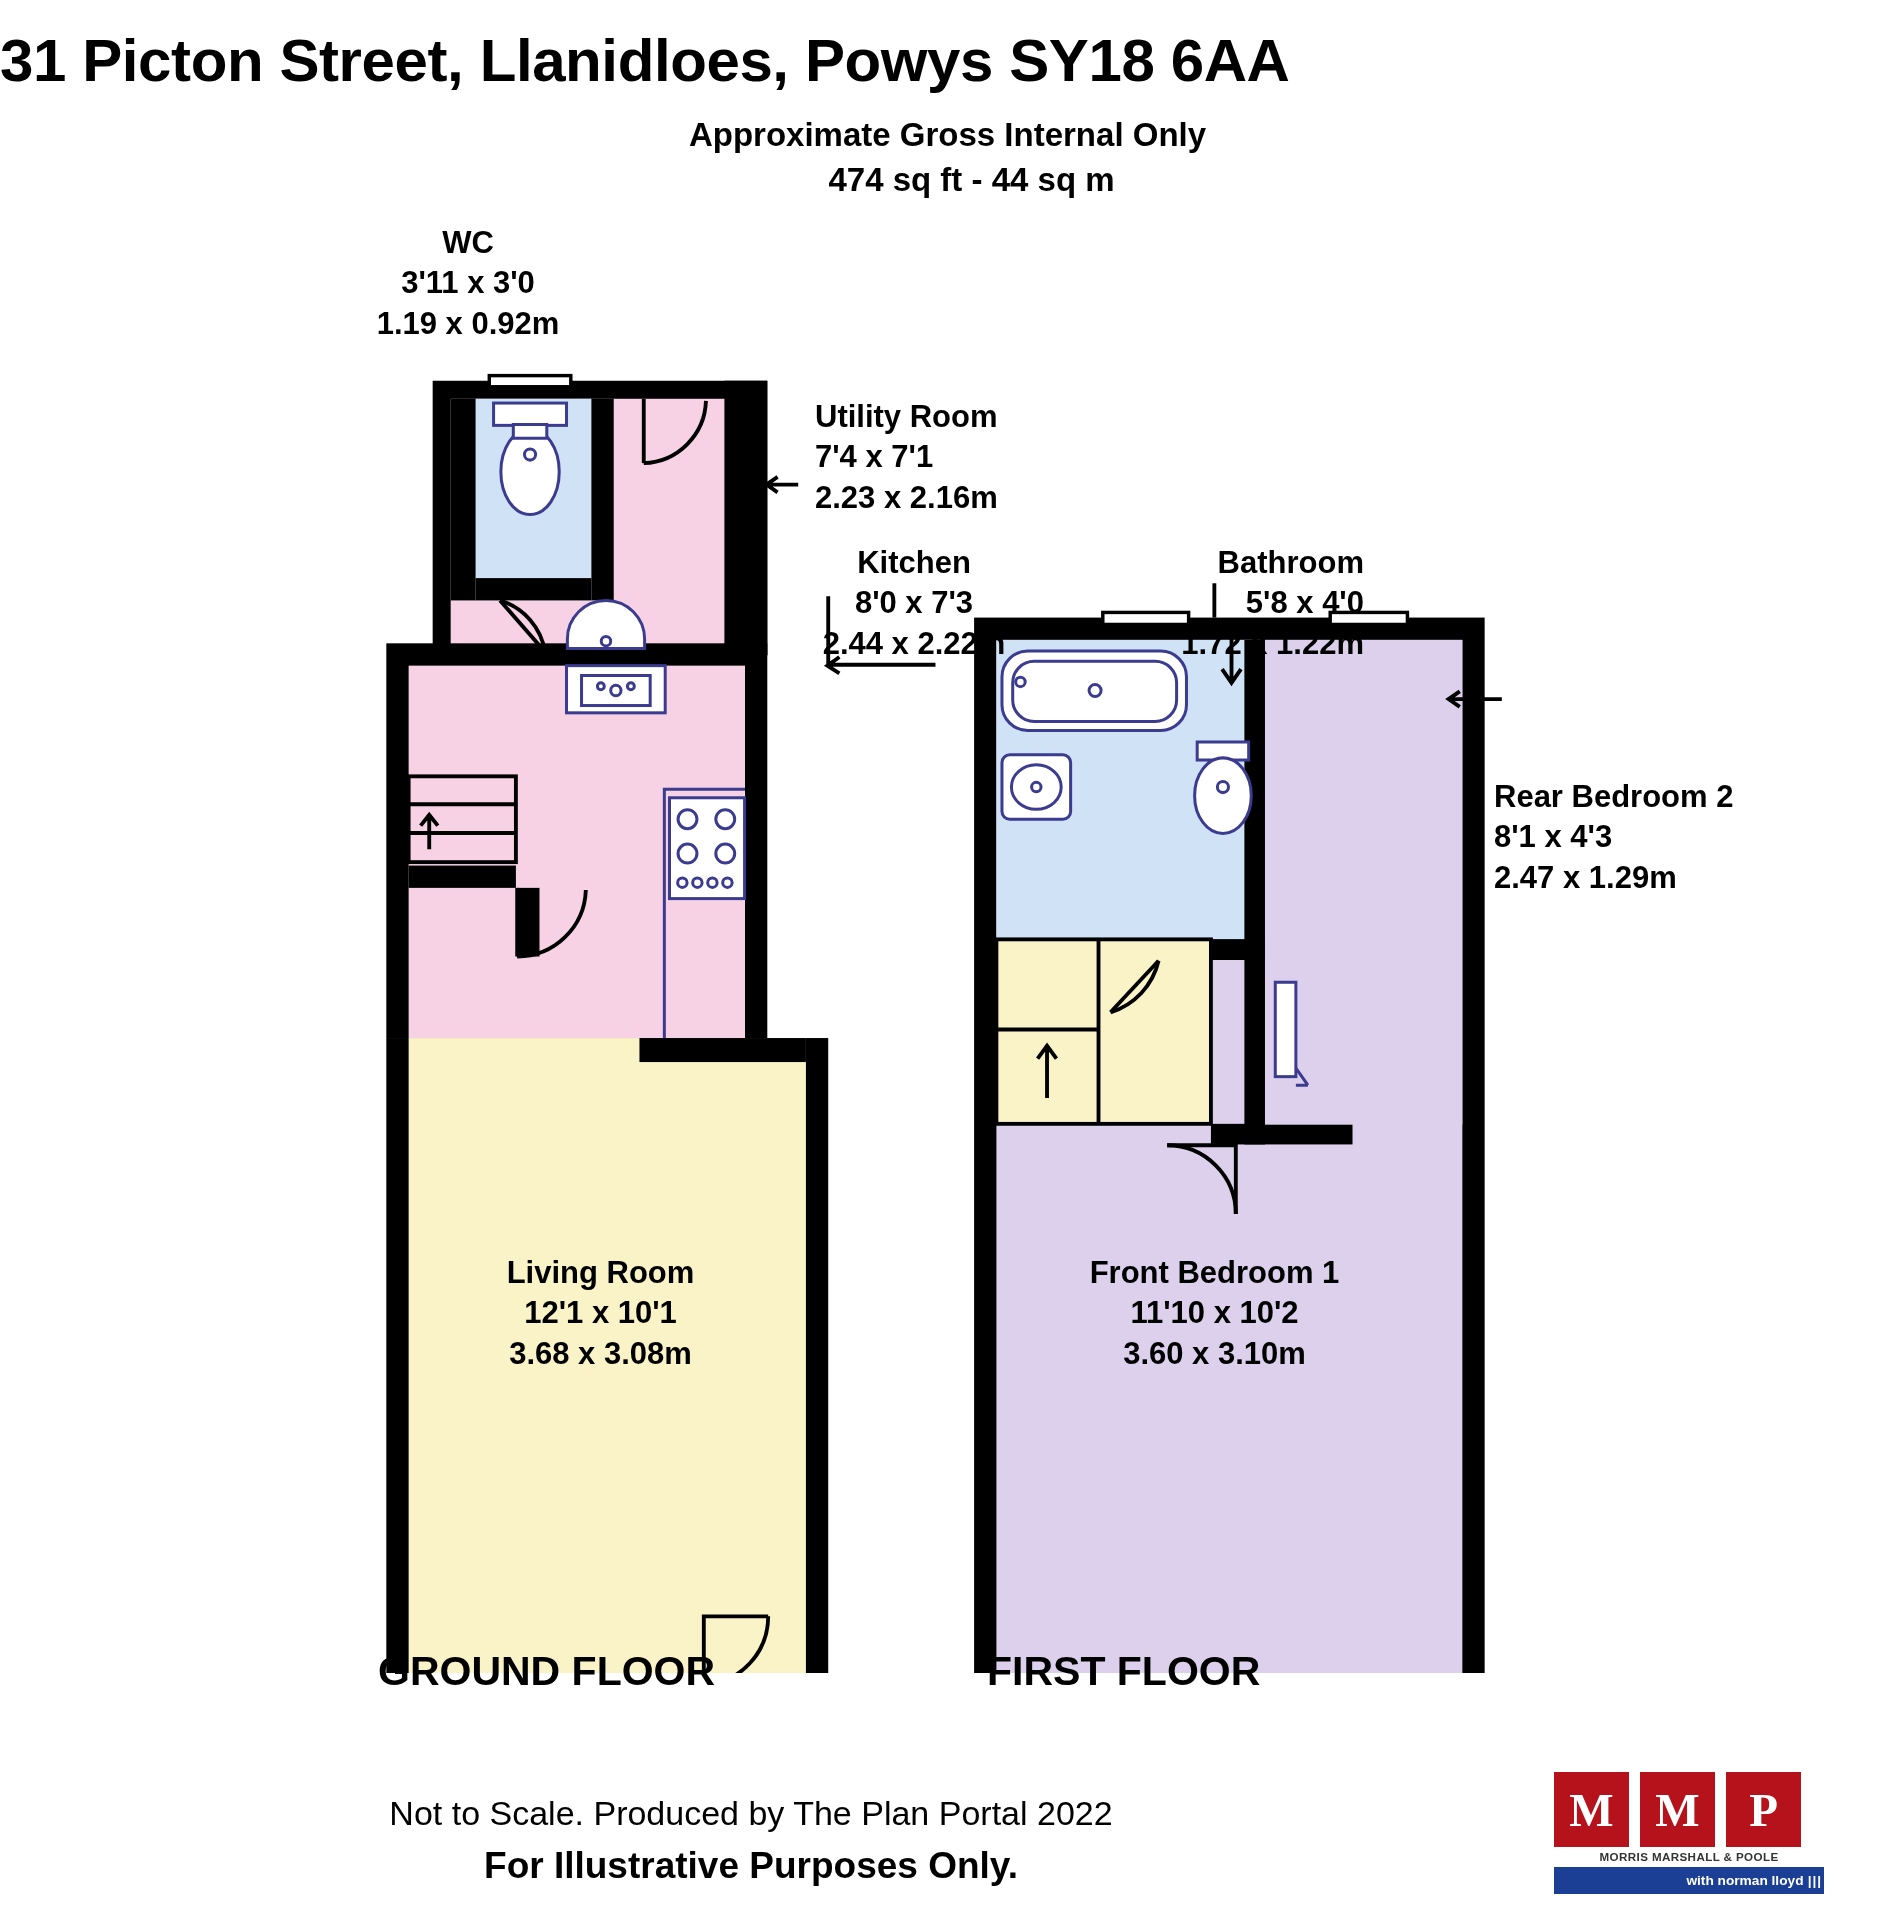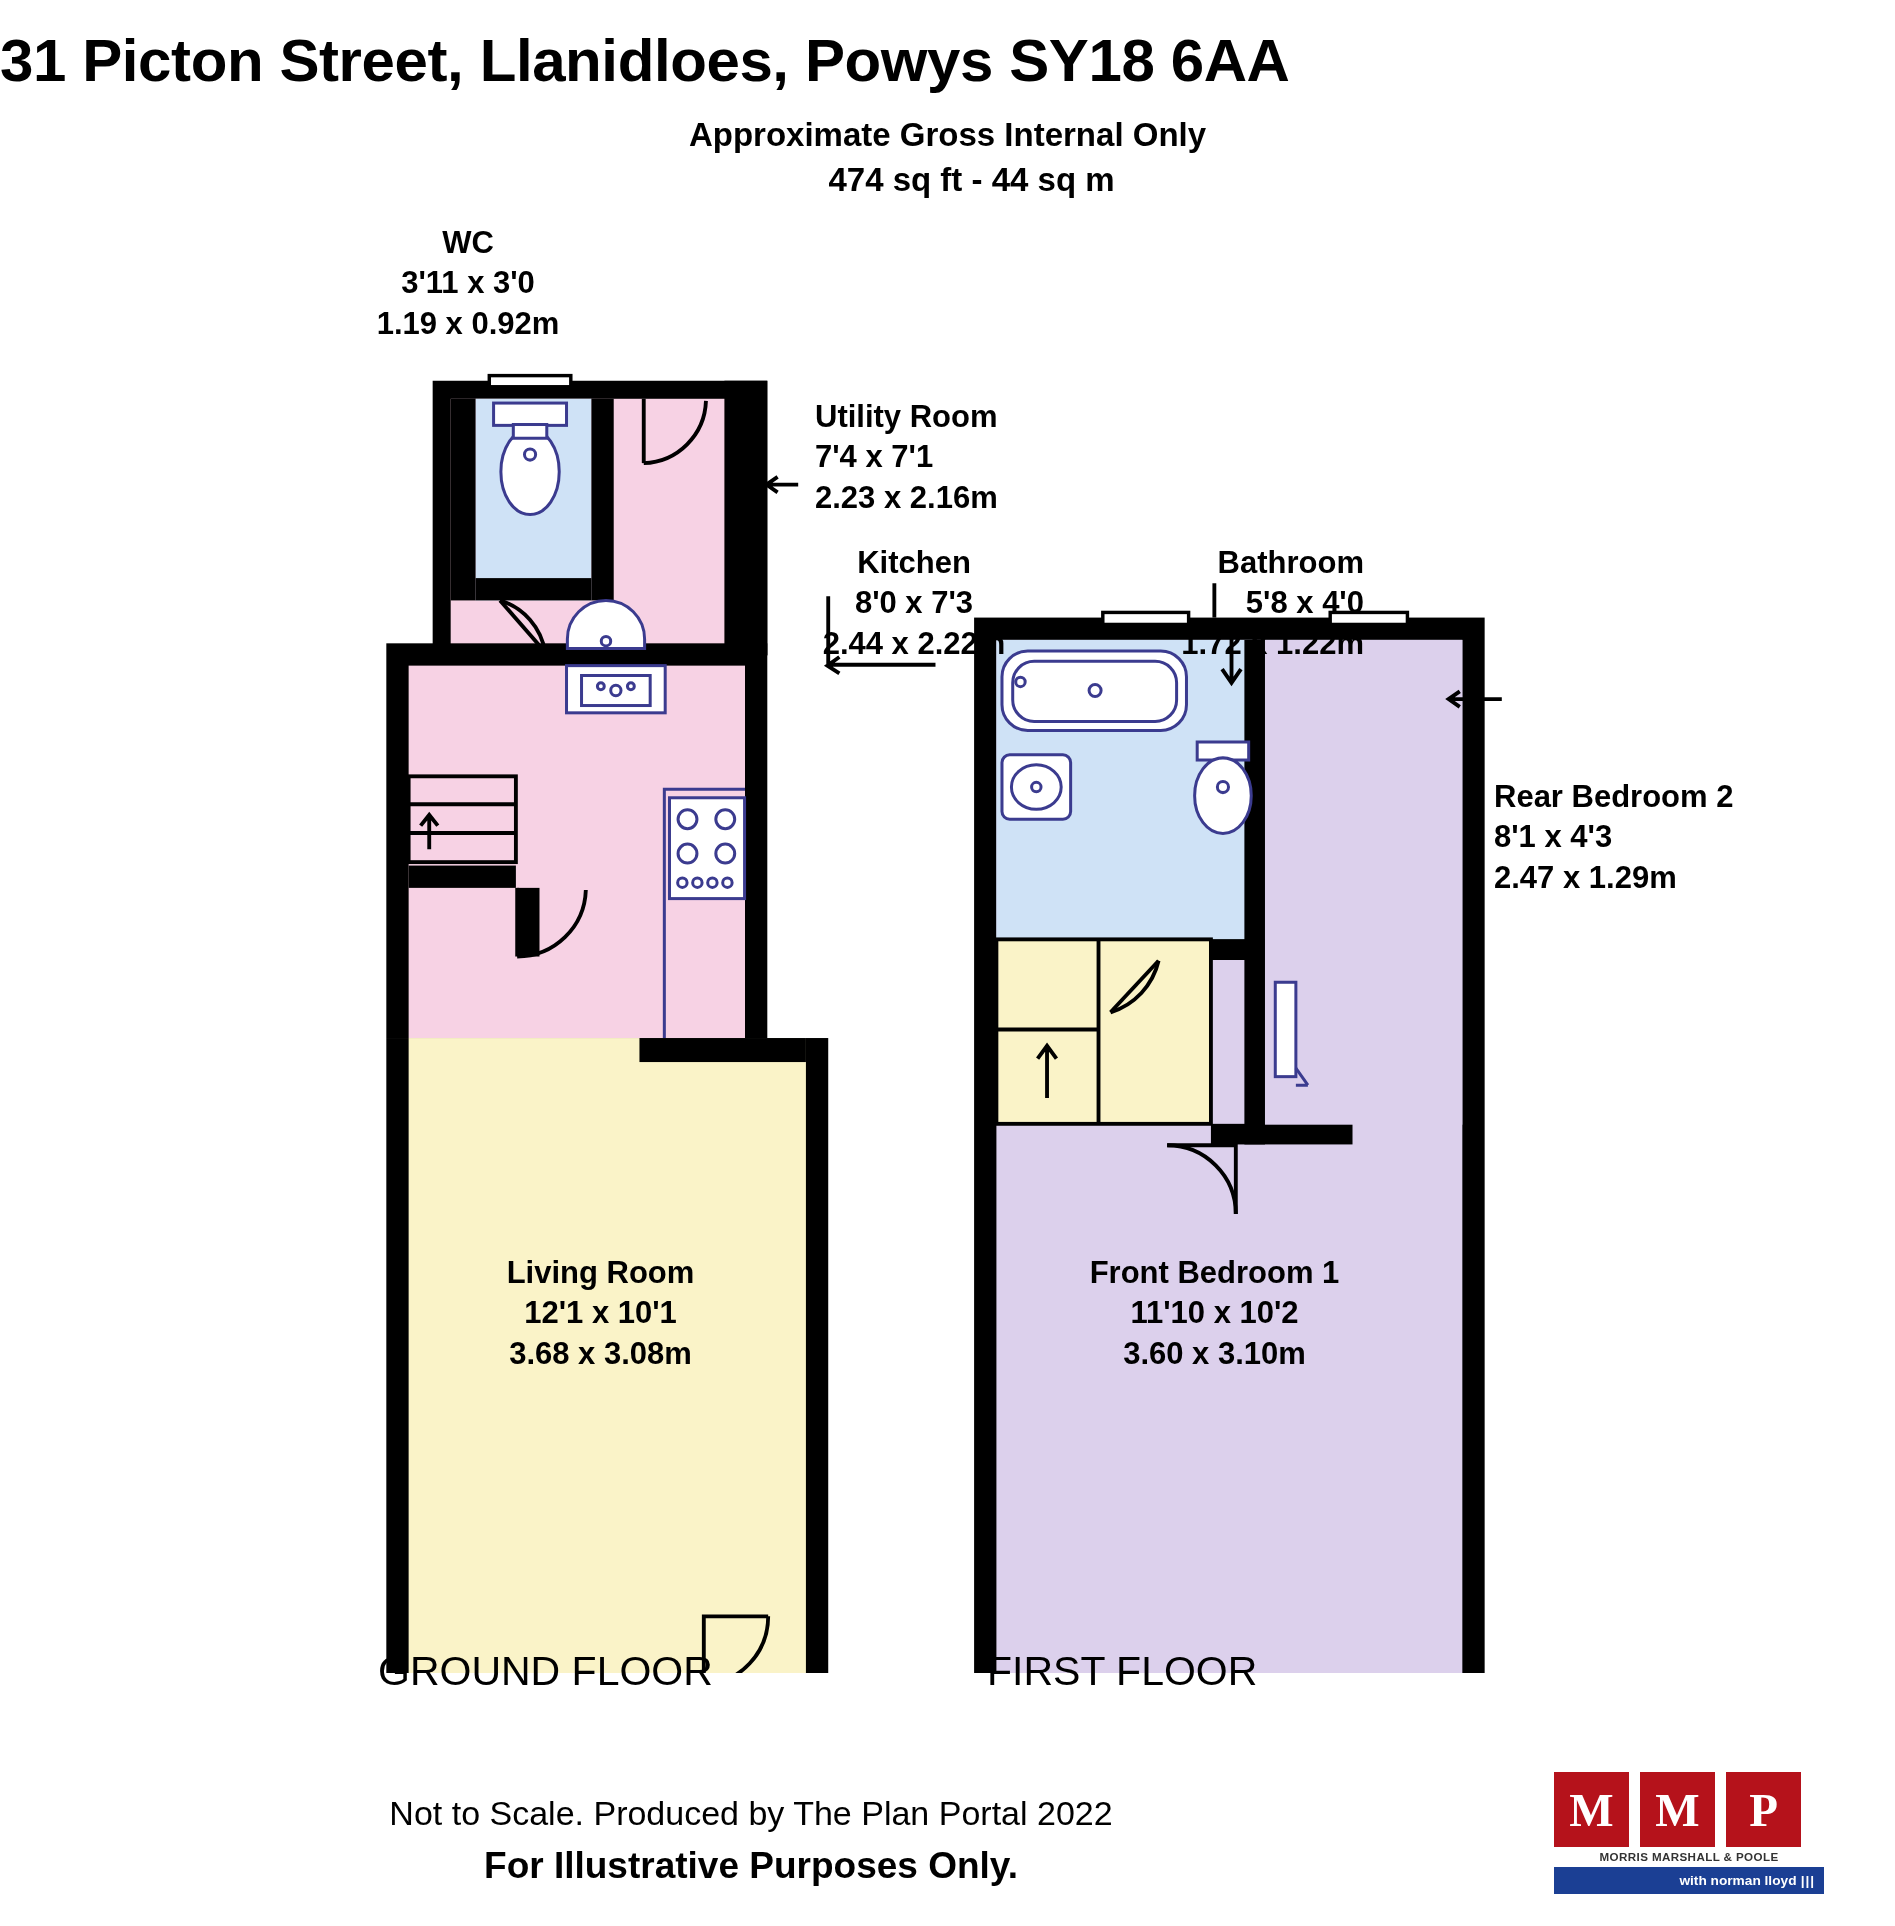--- a/index.html
+++ b/index.html
@@ -36,21 +36,21 @@
     left: 0; right: 0;
     top: 161px;
     text-align: center;
     font-size: 33px;
     font-weight: bold;
     margin-left: 48px;
   }
   .floorlabel {
     position: absolute;
     font-size: 41px;
-    font-weight: normal;
+    font-weight: bold;
     letter-spacing: 0px;
   }
   #ground-floor-label { left: 378px; top: 1648px; }
   #first-floor-label { left: 987px; top: 1648px; }
 
   .footer1 {
     position: absolute;
     left: 0; width: 1502px;
     top: 1794px;
     text-align: center;
@@ -117,21 +117,21 @@
     position: absolute;
     left: 0; top: 95px;
     width: 270px; height: 27px;
     background: #1b3f94;
     color: #ffffff;
     font-size: 13.7px;
     font-weight: bold;
     display: flex;
     align-items: center;
     justify-content: flex-end;
-    padding-right: 9px;
+    padding-right: 2px;
     box-sizing: border-box;
   }
   .logo-bar .stripes {
     display: inline-block;
     margin-left: 4.3px;
     letter-spacing: 0.9px;
     color: #ffffff;
   }
 
   svg { display: block; }

